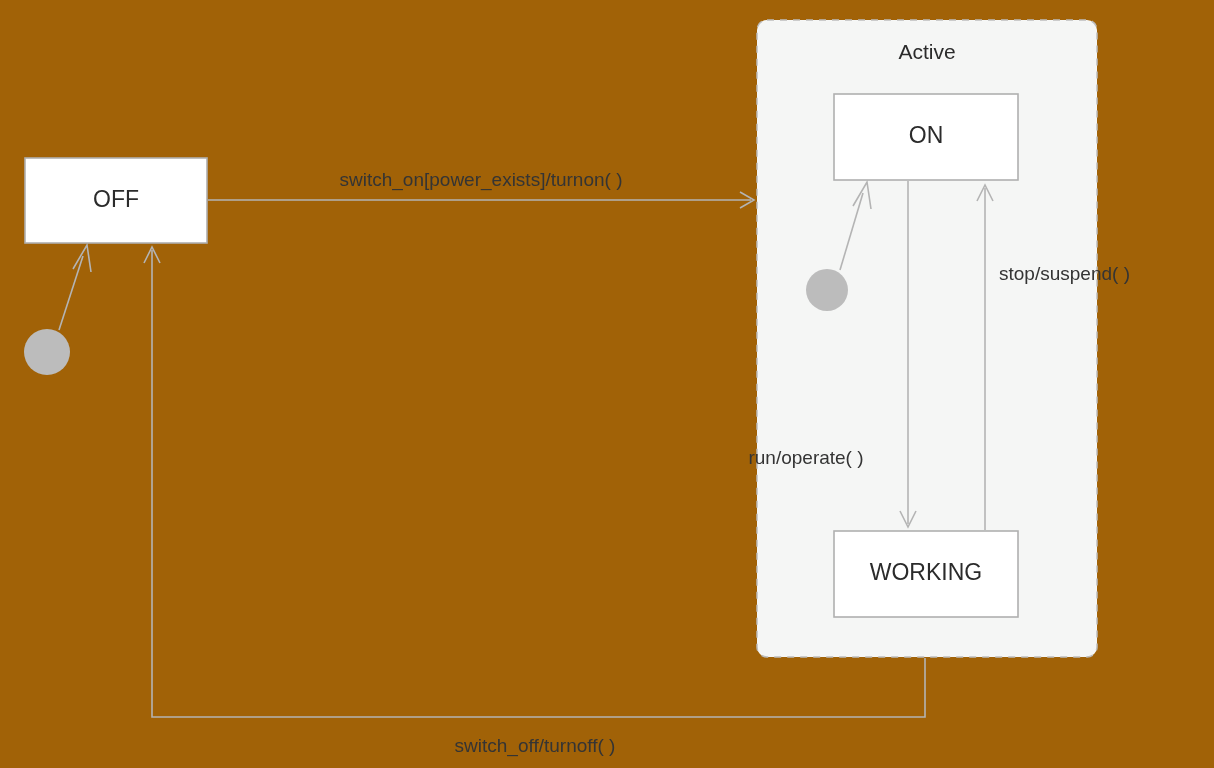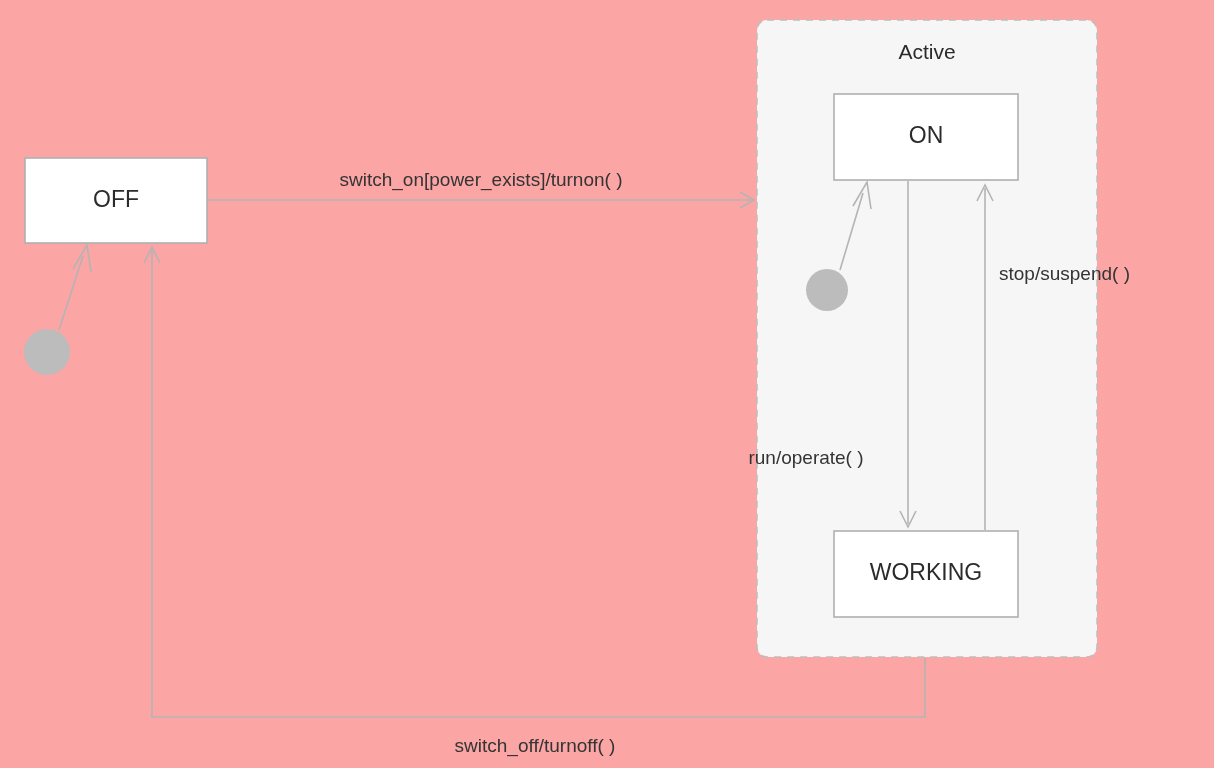--- a/index.html
+++ b/index.html
@@ -11,21 +11,21 @@
   body {
     width: 1214px;
     height: 768px;
     overflow: hidden;
     font-family: "Liberation Sans", sans-serif;
   }
   #diagram-canvas {
     position: relative;
     width: 1214px;
     height: 768px;
-    background: #fca5a5;
+    background: #a16207;
   }
   svg.diagram-svg {
     position: absolute;
     top: 0;
     left: 0;
     width: 1214px;
     height: 768px;
     display: block;
   }
   .state-box-rect {

